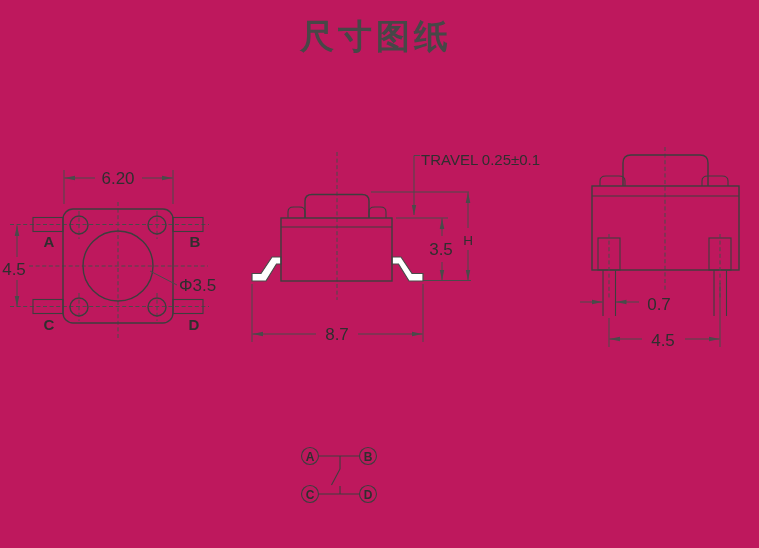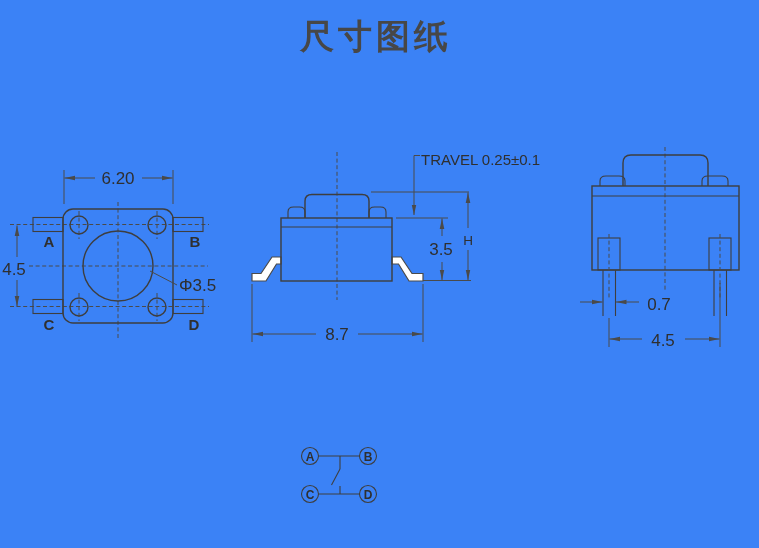--- a/index.html
+++ b/index.html
@@ -1,16 +1,16 @@
 <!DOCTYPE html>
 <html><head>
 <meta charset="utf-8">
 <style>
   html,body{margin:0;padding:0;background:#ffffff;}
-  .stage{position:relative;width:759px;height:548px;background:#3b82f6;overflow:hidden;}
+  .stage{position:relative;width:759px;height:548px;background:#be185d;overflow:hidden;}
   svg{display:block;}
   .obj{stroke:#3e3e3e;stroke-width:1.4;fill:none;}
   .thin{stroke:#3e3e3e;stroke-width:1.1;fill:none;}
   .lead{stroke:#4a4a4a;stroke-width:1.2;fill:#ffffff;}
   .dash{stroke:#4a4a4a;stroke-width:1;fill:none;stroke-dasharray:4 2.6;}
   .dim{stroke:#4a4a4a;stroke-width:1;fill:none;}
   .arrfill{fill:#4a4a4a;}
   text{fill:#2f2f2f;font-family:"Liberation Sans","DejaVu Sans",sans-serif;}
   .dimtxt{font-size:17px;}
   .dimtxt-s{font-size:13.5px;}

